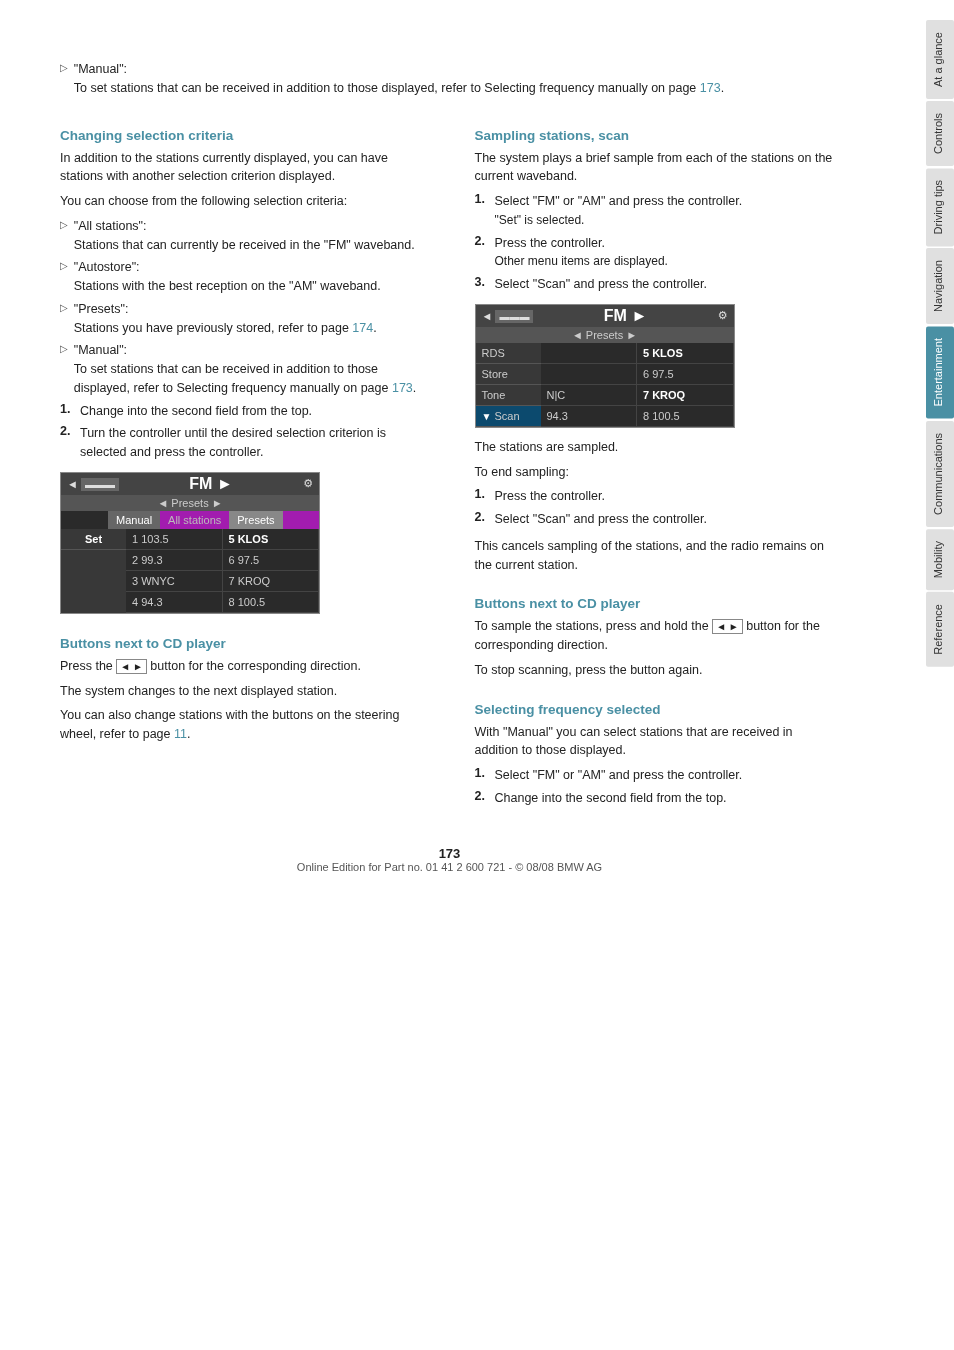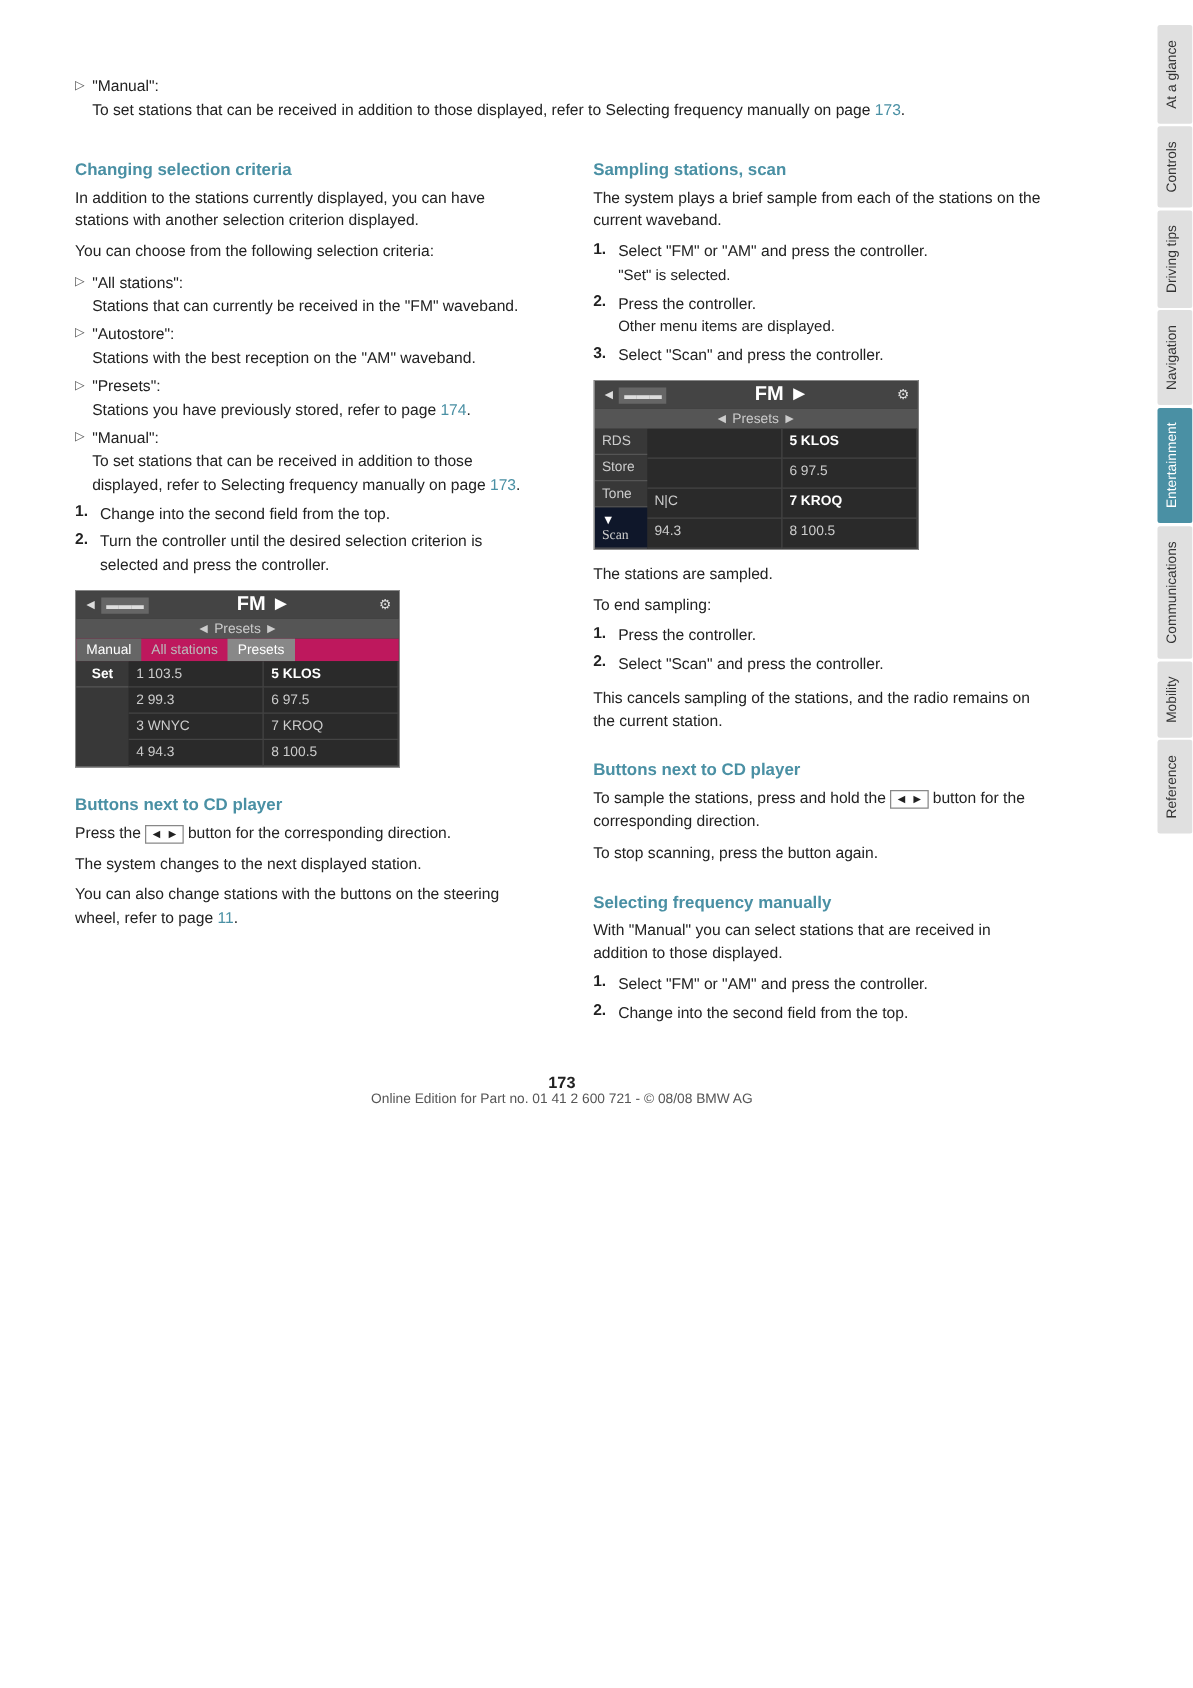--- a/index.html
+++ b/index.html
@@ -130,39 +130,38 @@
       padding: 2px 6px;
       font-size: 11px;
       color: #ccc;
       text-align: center;
     }
     .radio-body {
       display: flex;
     }
     .radio-sidebar {
       background: #383838;
-      width: 42px;
+      width: 65px;
       display: flex;
       flex-direction: column;
     }
     .radio-sidebar-item {
       padding: 4px 6px;
       font-size: 11px;
       color: #ccc;
       border-bottom: 1px solid #555;
       cursor: pointer;
     }
     .radio-sidebar-item.active {
       color: #fff;
       font-weight: bold;
       text-align: center;
     }
     .radio-sidebar-item.selected-row {
-      background: #0f172a;
-      font-family: Liberation Serif, serif;
+      background: #0c4a6e;
     }
     .radio-grid {
       flex: 1;
       display: grid;
       grid-template-columns: 1fr 1fr;
       background: #2a2a2a;
     }
     .radio-cell {
       padding: 4px 6px;
       font-size: 11px;
@@ -171,21 +170,22 @@
       border-right: 1px solid #444;
     }
     .radio-cell.highlight {
       color: #fff;
       font-weight: bold;
     }
 
     
     .radio-tabs {
       display: flex;
-      background: #be185d;
+      background: #a21caf;
+      margin-left: 47px;
     }
     .radio-tab {
       padding: 3px 8px;
       font-size: 11px;
       color: #bbb;
       cursor: pointer;
     }
     .radio-tab.active {
       background: #666;
       color: #fff;
@@ -431,21 +431,21 @@
           <div class="text">Select "Scan" and press the controller.</div>
         </div>
       </div>
 
       <p>This cancels sampling of the stations, and the radio remains on the current station.</p>
 
       <div class="section-heading">Buttons next to CD player</div>
       <p>To sample the stations, press and hold the <span style="border:1px solid #888;padding:1px 3px;font-size:10px;">◄ ►</span> button for the corresponding direction.</p>
       <p>To stop scanning, press the button again.</p>
 
-      <div class="section-heading">Selecting frequency manually</div>
+      <div class="section-heading">Selecting frequency selected</div>
       <p>With "Manual" you can select stations that are received in addition to those displayed.</p>
 
       <div class="numbered-list">
         <div class="numbered-item">
           <span class="num">1.</span>
           <div class="text">Select "FM" or "AM" and press the controller.</div>
         </div>
         <div class="numbered-item">
           <span class="num">2.</span>
           <div class="text">Change into the second field from the top.</div>

